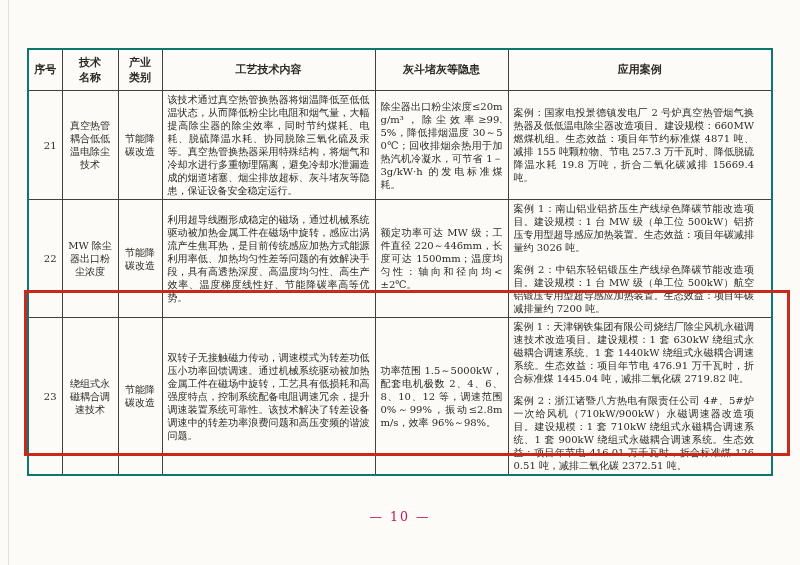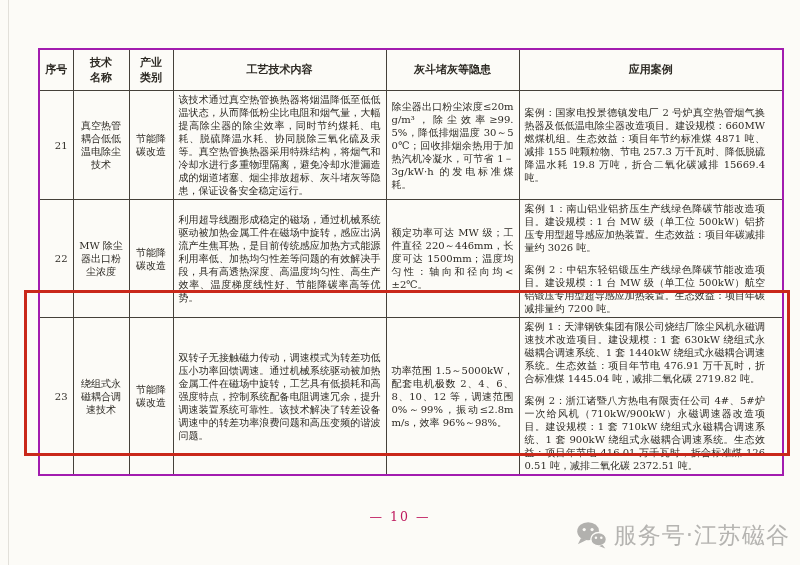--- a/index.html
+++ b/index.html
@@ -7,23 +7,23 @@
     width:800px;height:565px;overflow:hidden;
     background:#fcfbf7;
     font-family:"DejaVu Serif","Liberation Serif",serif;
   }
   #page{position:relative;width:800px;height:565px;}
   #page-edge{
     position:absolute;left:8px;top:0;width:1px;height:565px;
     background:#e2e0da;
   }
   table.tech{
-    position:absolute;left:38px;top:48px;width:744px;
+    position:absolute;left:27px;top:48px;width:744px;
     border-collapse:collapse;table-layout:fixed;
-    border:2px solid #a21caf;
+    border:2px solid #0f766e;
   }
   table.tech th, table.tech td{
     border:1px solid #45413a;
     color:#2d2a24;
     vertical-align:middle;
     padding:2px 5px;
     word-break:break-all;
     overflow:hidden;
   }
   table.tech th{
@@ -119,29 +119,14 @@
             <div class="case-p">案例 2：浙江诸暨八方热电有限责任公司 4#、5#炉一次给风机（710kW/900kW）永磁调速器改造项目。建设规模：1 套 710kW 绕组式永磁耦合调速系统、1 套 900kW 绕组式永磁耦合调速系统。生态效益：项目年节电 416.01 万千瓦时，折合标准煤 1260.51 吨，减排二氧化碳 2372.51 吨。</div>
           </td>
         </tr>
       </tbody>
   </table>
 
   <div id="highlight-box"></div>
 
   <div id="page-number">— 10 —</div>
 
-  <div id="watermark">
-    <span>
-      <svg width="31" height="28" viewBox="0 0 37 33">
-        <ellipse cx="14.5" cy="12" rx="13" ry="10.8" fill="#b2b1ae"></ellipse>
-        <polygon points="6,20 2.2,27.5 12.5,22.5" fill="#b2b1ae"></polygon>
-        <circle cx="9.8" cy="10" r="1.9" fill="#fcfbf7"></circle>
-        <circle cx="19.2" cy="10" r="1.9" fill="#fcfbf7"></circle>
-        <ellipse cx="27" cy="21.5" rx="9.3" ry="8" fill="#b2b1ae" stroke="#fcfbf7" stroke-width="1.6"></ellipse>
-        <polygon points="31.5,28 35,32.5 27.5,29.5" fill="#b2b1ae"></polygon>
-        <circle cx="23.8" cy="19.8" r="1.5" fill="#fcfbf7"></circle>
-        <circle cx="30.2" cy="19.8" r="1.5" fill="#fcfbf7"></circle>
-      </svg>
-    </span>
-    <span>服务号·江苏磁谷</span>
-  </div>
 
 </div>
 
 </body></html>

